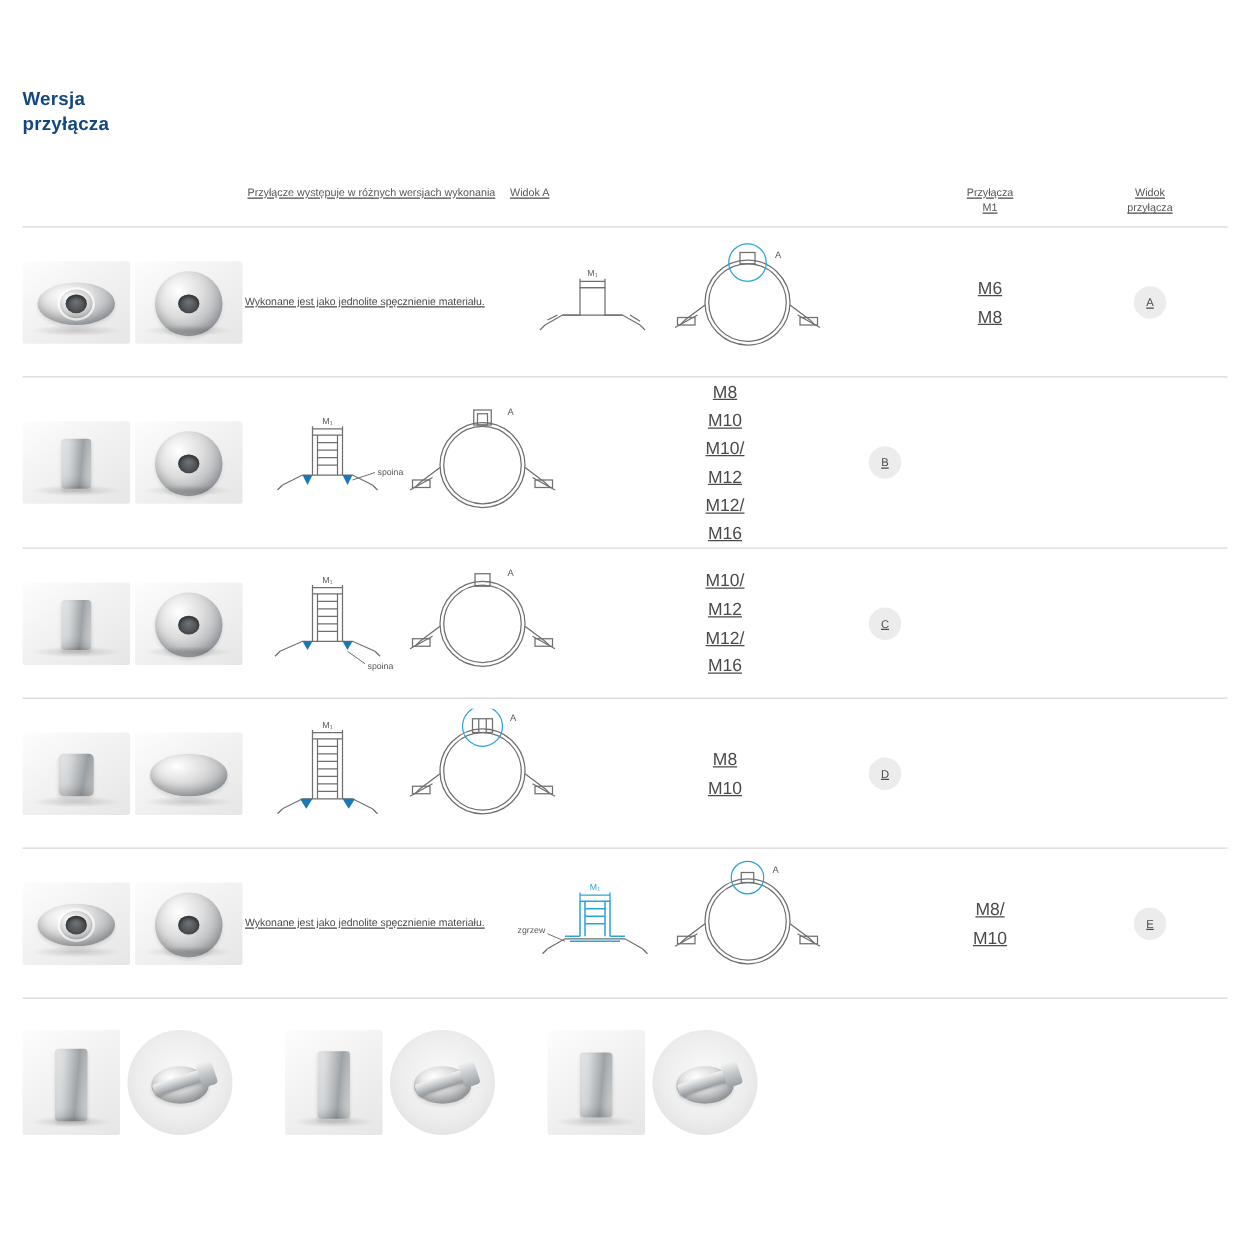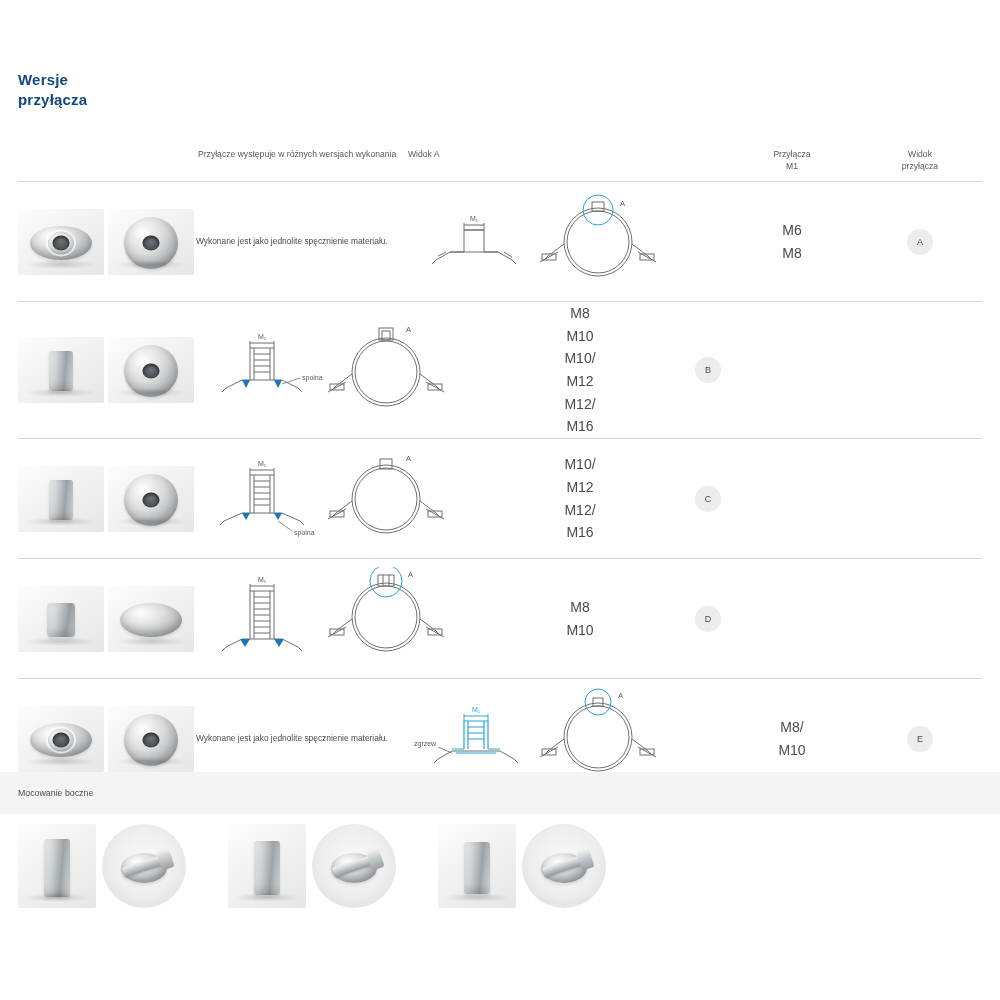--- a/index.html
+++ b/index.html
@@ -26,20 +26,21 @@
     line-height: 1.35;
     letter-spacing: .2px;
   }
   .title span { display: block; }
 
   
   .table {
     position: absolute;
     left: 18px; top: 137px;
     width: 964px;
+    text-decoration: underline;
   }
   .thead {
     display: flex;
     align-items: flex-start;
     height: 45px;
     border-bottom: 1px solid #d7d7d7;
     padding-top: 11px;
   }
   .col-img    { width: 178px; flex: 0 0 178px; }
   .col-desc   { width: 212px; flex: 0 0 212px; }
@@ -163,21 +164,21 @@
     width:13px; height:20px; border-radius:3px;
     background: linear-gradient(180deg,#f3f3f3 0%,#c3c7ca 50%,#9aa0a4 100%);
   }
 </style>
 </head>
 <body>
 
 <div class="page">
 
   <div class="title">
-    <span>Wersje</span>
+    <span>Wersja</span>
     <span>przyłącza</span>
   </div>
 
   <div class="table">
 
     <div class="thead">
       <div class="col-img"></div>
       <div class="col-desc th th-desc">Przyłącze występuje w różnych wersjach wykonania</div>
       <div class="col-widok th">Widok A</div>
       <div class="col-m1 th center">
@@ -449,23 +450,20 @@
         <div class="m1-list" style="white-space:pre-line">M8/
 M10</div>
       </div>
       <div class="cell center-col col-ver">
         <div class="ver-badge">E</div>
       </div>
     </div>
 
   </div>
 
-  <div class="section-bar">
-    <div class="lbl">Mocowanie boczne</div>
-  </div>
 
   <div class="side-row">
     <div class="side-pair">
       <div class="photo tall">
         <div class="blob tube" style="height:58px;width:26px"></div>
           <div class="shadow"></div>
       </div>
       <div class="photo circ-crop">
         <div class="blob"></div>
           <div class="bolt"></div>

